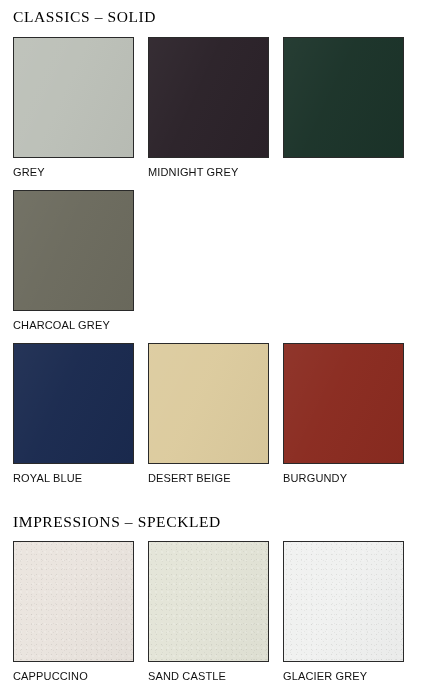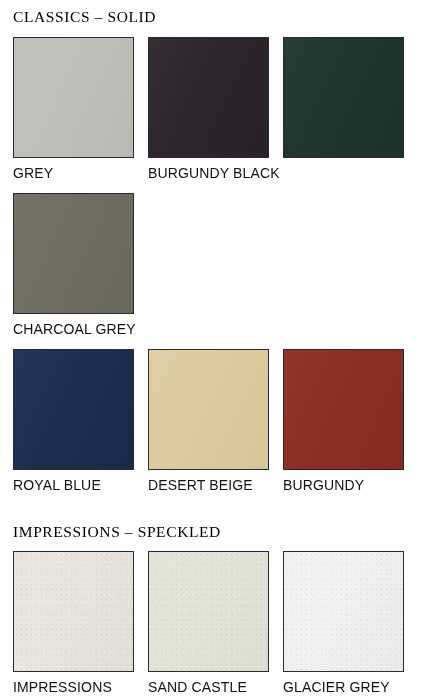--- a/index.html
+++ b/index.html
@@ -79,21 +79,21 @@
       radial-gradient(rgba(120,120,115,0.30) 0.5px, transparent 0.6px),
       radial-gradient(rgba(150,150,142,0.24) 0.5px, transparent 0.6px),
       radial-gradient(rgba(90,90,86,0.16)  0.5px, transparent 0.6px),
       radial-gradient(rgba(255,255,255,0.40) 0.6px, transparent 0.7px);
     background-size: 5px 5px, 7px 7px, 11px 9px, 6px 8px;
     background-position: 0 0, 3px 2px, 1px 5px, 4px 6px;
   }
 
   .swatch-label {
     font-family: "Liberation Sans", sans-serif;
-    font-size: 14px;
+    font-size: 11px;
     letter-spacing: 0.15px;
     color: #111111;
     margin-top: 8px;
     white-space: nowrap;
     line-height: 1.1;
   }
 
   .section-impressions { margin-top: 30px; }
 </style>
 </head>
@@ -105,21 +105,21 @@
 
     <div class="section-title">CLASSICS – SOLID</div>
 
     <div class="swatch-row">
       <div class="swatch-cell">
         <div class="swatch-chip" style="background-color: rgb(188, 192, 184);"></div>
         <div class="swatch-label">GREY</div>
       </div>
       <div class="swatch-cell">
         <div class="swatch-chip" style="background-color: rgb(43, 34, 41);"></div>
-        <div class="swatch-label">BURGUNDY BLACK</div>
+        <div class="swatch-label">MIDNIGHT GREY</div>
       </div>
       <div class="swatch-cell">
         <div class="swatch-chip" style="background-color: rgb(27, 51, 41);"></div>
       </div>
     </div>
 
     <div class="swatch-row">
       <div class="swatch-cell">
         <div class="swatch-chip" style="background-color: rgb(108, 107, 94);"></div>
         <div class="swatch-label">CHARCOAL GREY</div>
@@ -143,21 +143,21 @@
 
   </div>
 
   <div class="section section-impressions">
 
     <div class="section-title">IMPRESSIONS – SPECKLED</div>
 
     <div class="swatch-row">
       <div class="swatch-cell">
         <div class="swatch-chip speckled" style="background-color: rgb(234, 228, 222);"></div>
-        <div class="swatch-label">IMPRESSIONS</div>
+        <div class="swatch-label">CAPPUCCINO</div>
       </div>
       <div class="swatch-cell">
         <div class="swatch-chip speckled" style="background-color: rgb(227, 228, 215);"></div>
         <div class="swatch-label">SAND CASTLE</div>
       </div>
       <div class="swatch-cell">
         <div class="swatch-chip speckled" style="background-color: rgb(240, 241, 240);"></div>
         <div class="swatch-label">GLACIER GREY</div>
       </div>
     </div>

